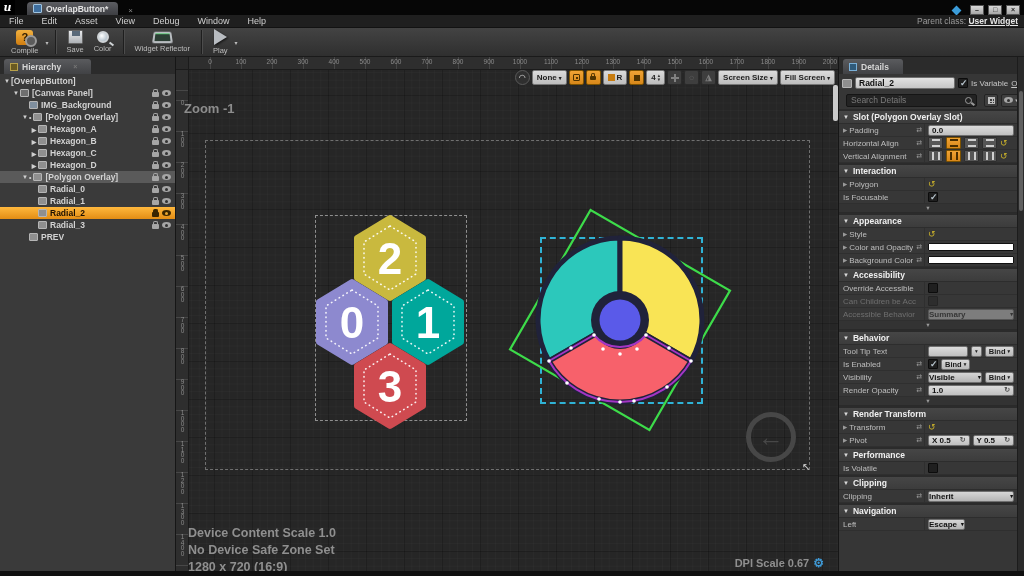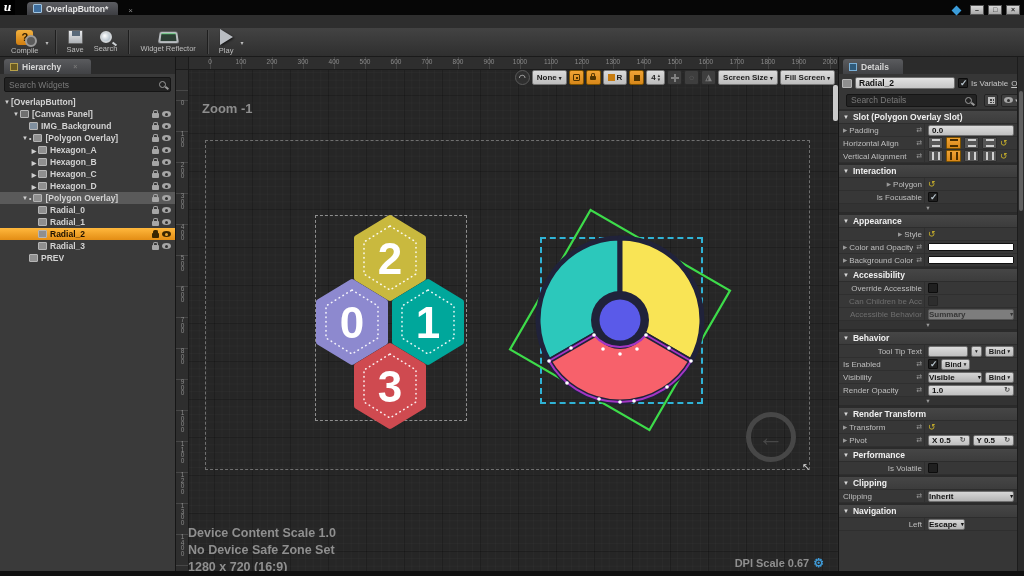--- a/index.html
+++ b/index.html
@@ -107,21 +107,21 @@
     background-size:38px 38px,38px 38px,7.6px 7.6px,7.6px 7.6px; }
   .ruler-top { position:absolute; left:13px; top:0; right:0; height:13px; background:#2e2e2e; border-bottom:1px solid #1b1b1b;
     background-image:repeating-linear-gradient(90deg,#474747 0 1px, transparent 1px 31px);
     background-position:21px 0; }
   .ruler-left { position:absolute; left:0; top:13px; bottom:0; width:13px; background:#2e2e2e; border-right:1px solid #1b1b1b;
     background-image:repeating-linear-gradient(#474747 0 1px, transparent 1px 31px);
     background-position:0 30px; }
   .ruler-corner { position:absolute; left:0; top:0; width:13px; height:13px; background:#2a2a2a; border-right:1px solid #1b1b1b; border-bottom:1px solid #1b1b1b; }
   .rt-label { position:absolute; top:1px; width:20px; margin-left:-10px; text-align:center; color:#8a8a8a; font-size:6.5px; }
   .rl-label { position:absolute; left:2px; width:9px; color:#8a8a8a; font-size:6.5px; line-height:5.5px; white-space:pre-line; text-align:center; }
-  .zoom-label { position:absolute; left:26px; top:44px; color:#8d8d8d; font-size:13px; font-weight:bold; }
+  .zoom-label { position:absolute; left:8px; top:44px; color:#8d8d8d; font-size:13px; font-weight:bold; }
   .canvas-outline { position:absolute; left:29px; top:83px; width:605px; height:330px; border:1px dashed #707070; }
   .resize-glyph { position:absolute; left:626px; top:404px; color:#e0e0e0; font-size:10px; }
   .hexgroup-outline { position:absolute; left:139px; top:158px; width:152px; height:206px; border:1px dashed #8f8f8f; }
   .hex-svg { position:absolute; left:136px; top:155px; }
   .pie-sel { position:absolute; left:364px; top:180px; width:163px; height:167px; border:2px dashed #2fb3d6; }
   .pie-svg { position:absolute; left:324px; top:143px; }
   .back-badge { position:absolute; left:570px; top:355px; width:50px; height:50px; border:5px solid #474747;
                 border-radius:50%; display:flex; align-items:center; justify-content:center;
                 color:#474747; font-size:26px; font-weight:bold; }
   .vp-status { position:absolute; left:12px; top:468px; color:#8f8f8f; font-size:12.5px; font-weight:bold; line-height:17px; }
@@ -163,21 +163,21 @@
   .g-grid2 { width:7px; height:7px; background:repeating-linear-gradient(90deg,#bdbdbd 0 1px,transparent 1px 3px), repeating-linear-gradient(#bdbdbd 0 1px,transparent 1px 3px); border:1px solid #bdbdbd; }
   .eye-btn { width:20px; height:13px; background:#3f3f3f; border:1px solid #232323; border-radius:2px; display:flex; align-items:center; justify-content:center; gap:2px; }
   .eye-btn .cr { color:#bdbdbd; font-size:5px; }
   .d-body { position:absolute; left:0; top:52px; right:7px; bottom:0; overflow:hidden; }
   .sec-gap { height:2px; background:#2b2b2b; }
   .sec-head { height:13px; background:linear-gradient(#464646,#3c3c3c); border-bottom:1px solid #2d2d2d;
               display:flex; align-items:center; gap:4px; padding:0 4px; color:#f0f0f0; font-size:8.5px; font-weight:bold; }
   .sec-head .tri { font-size:6px; color:#d8d8d8; }
   .drow { min-height:13px; display:flex; align-items:center; border-bottom:1px solid #2f2f2f; background:#373737; }
   .drow .lcell { width:86px; flex:none; display:flex; align-items:center; gap:2px; padding:0 2px 0 4px;
-                 color:#bfbfbf; font-size:8px; white-space:nowrap; overflow:hidden; border-right:1px solid #2f2f2f; align-self:stretch;justify-content:flex-end; }
+                 color:#bfbfbf; font-size:8px; white-space:nowrap; overflow:hidden; border-right:1px solid #2f2f2f; align-self:stretch; }
   .drow .lcell .exp { font-size:5.5px; color:#9a9a9a; flex:none; }
   .drow .lcell .lbl-t { overflow:hidden; white-space:nowrap; }
   .drow .lcell .arr { color:#9a9a9a; font-size:7px; margin-left:auto; flex:none; }
   .drow .vcell { flex:1; display:flex; align-items:center; gap:3px; padding:0 3px; min-width:0; }
   .reset { color:#cdb42a; font-size:9px; line-height:9px; flex:none; }
   .cb { width:10px; height:10px; background:#1f1f1f; border:1px solid #0c0c0c; border-radius:1px; position:relative; flex:none; }
   .cb.checked::after { content:"✓"; position:absolute; left:1px; top:-1px; color:#b9c6cf; font-size:9px; font-weight:bold; }
   .cb.disabled { opacity:.4; }
   .tfield { flex:1; height:11px; background:linear-gradient(#dcdcdc,#c0c0c0); border:1px solid #6f6f6f; border-radius:2px;
             color:#111; font-size:8px; font-weight:bold; padding:0 3px; display:flex; align-items:center; min-width:0; }
@@ -217,38 +217,53 @@
     </div>
     <span class="tab-close">×</span>
     <div class="titlebar-right">
       <span class="tray-diamond"></span>
       <span class="winbtn">–</span>
       <span class="winbtn">□</span>
       <span class="winbtn">×</span>
     </div>
   </div>
 
+  <div class="menubar">
+    <div id="menu-items" style="display:flex;">
+        <div class="menu-item">File</div>
+        <div class="menu-item">Edit</div>
+        <div class="menu-item">Asset</div>
+        <div class="menu-item">View</div>
+        <div class="menu-item">Debug</div>
+        <div class="menu-item">Window</div>
+        <div class="menu-item">Help</div>
+      </div>
+    <div class="menubar-right">
+      <span>Parent class:</span>
+      <b>User Widget</b>
+    </div>
+  </div>
 
   <div class="toolbar">
     <div class="tb-group">
       <div class="tb-item">
         <div class="ic-compile">?</div>
         <span class="tb-label">Compile</span>
       </div>
       <span class="tb-caret">▾</span>
     </div>
     <div class="tb-sep"></div>
     <div class="tb-group">
       <div class="tb-item">
         <div class="ic-save"></div>
         <span class="tb-label">Save</span>
       </div>
       <div class="tb-item">
         <div class="ic-browse"></div>
-        <span class="tb-label">Search</span>
+        <span class="tb-label">Color</span>
       </div>
     </div>
     <div class="tb-sep"></div>
     <div class="tb-group">
       <div class="tb-item">
         <div class="ic-reflector"></div>
         <span class="tb-label">Widget Reflector</span>
       </div>
     </div>
     <div class="tb-sep"></div>
@@ -263,24 +278,20 @@
 
   <div class="main">
 
     <div class="hierarchy">
       <div class="panel-tabs">
         <div class="panel-tab">
           <span class="t-ic"></span>
           <span>Hierarchy</span>
           <span class="t-x">×</span>
         </div>
-      </div>
-      <div class="searchbox">
-        <input readonly="" placeholder="Search Widgets" style="">
-        <span class="mag"></span>
       </div>
       <div class="tree" id="hier-tree">
           <div class="trow" style="padding-left: 3px;">
             <span class="exp">▼</span>
             <span class="lbl">[OverlapButton]</span>
             <span class="spacer"></span>
           </div>
           <div class="trow" style="padding-left: 12px;">
             <span class="exp">▼</span>
             <span class="hicon panel"></span>

